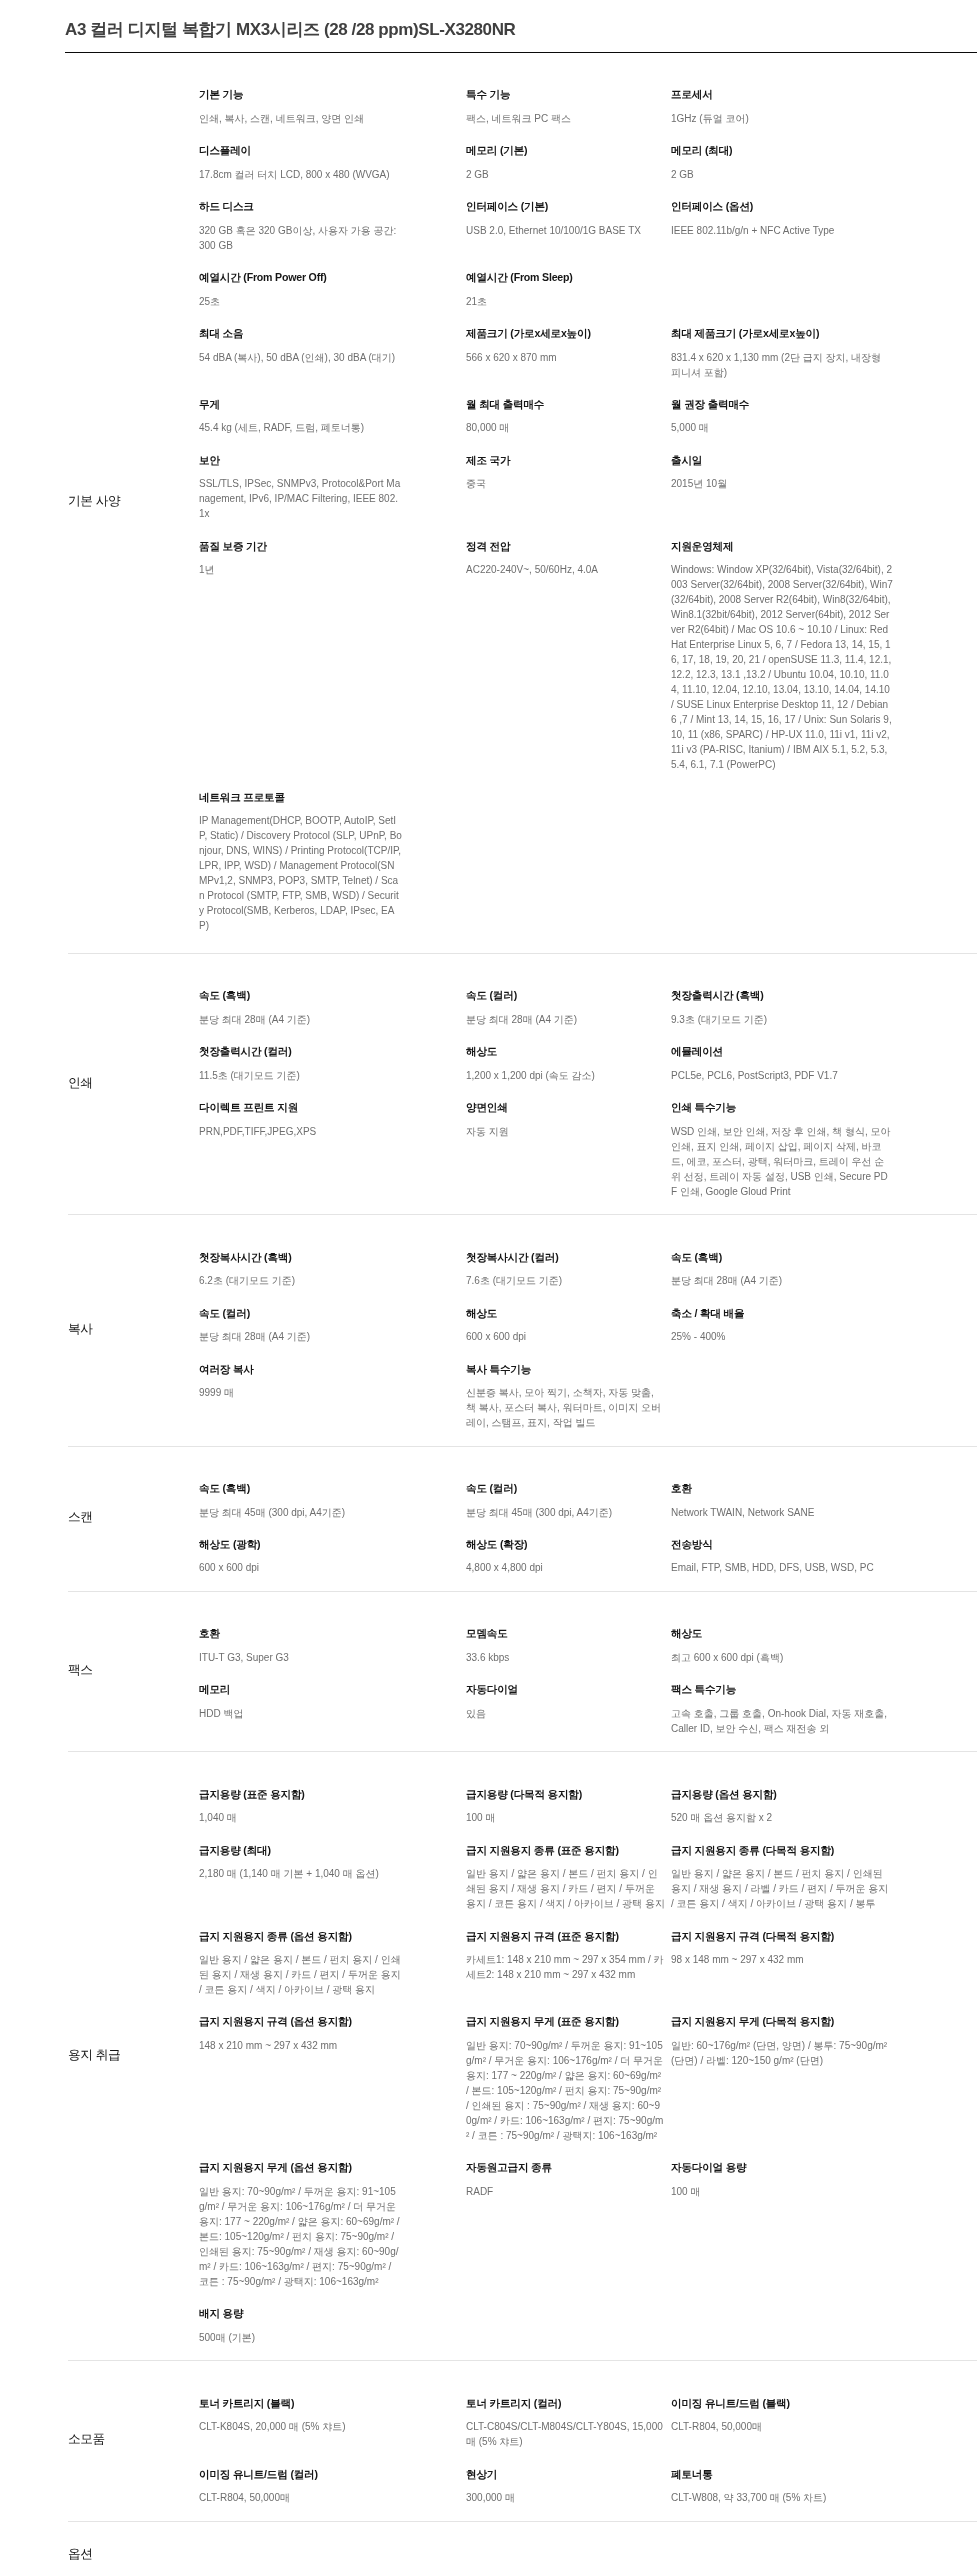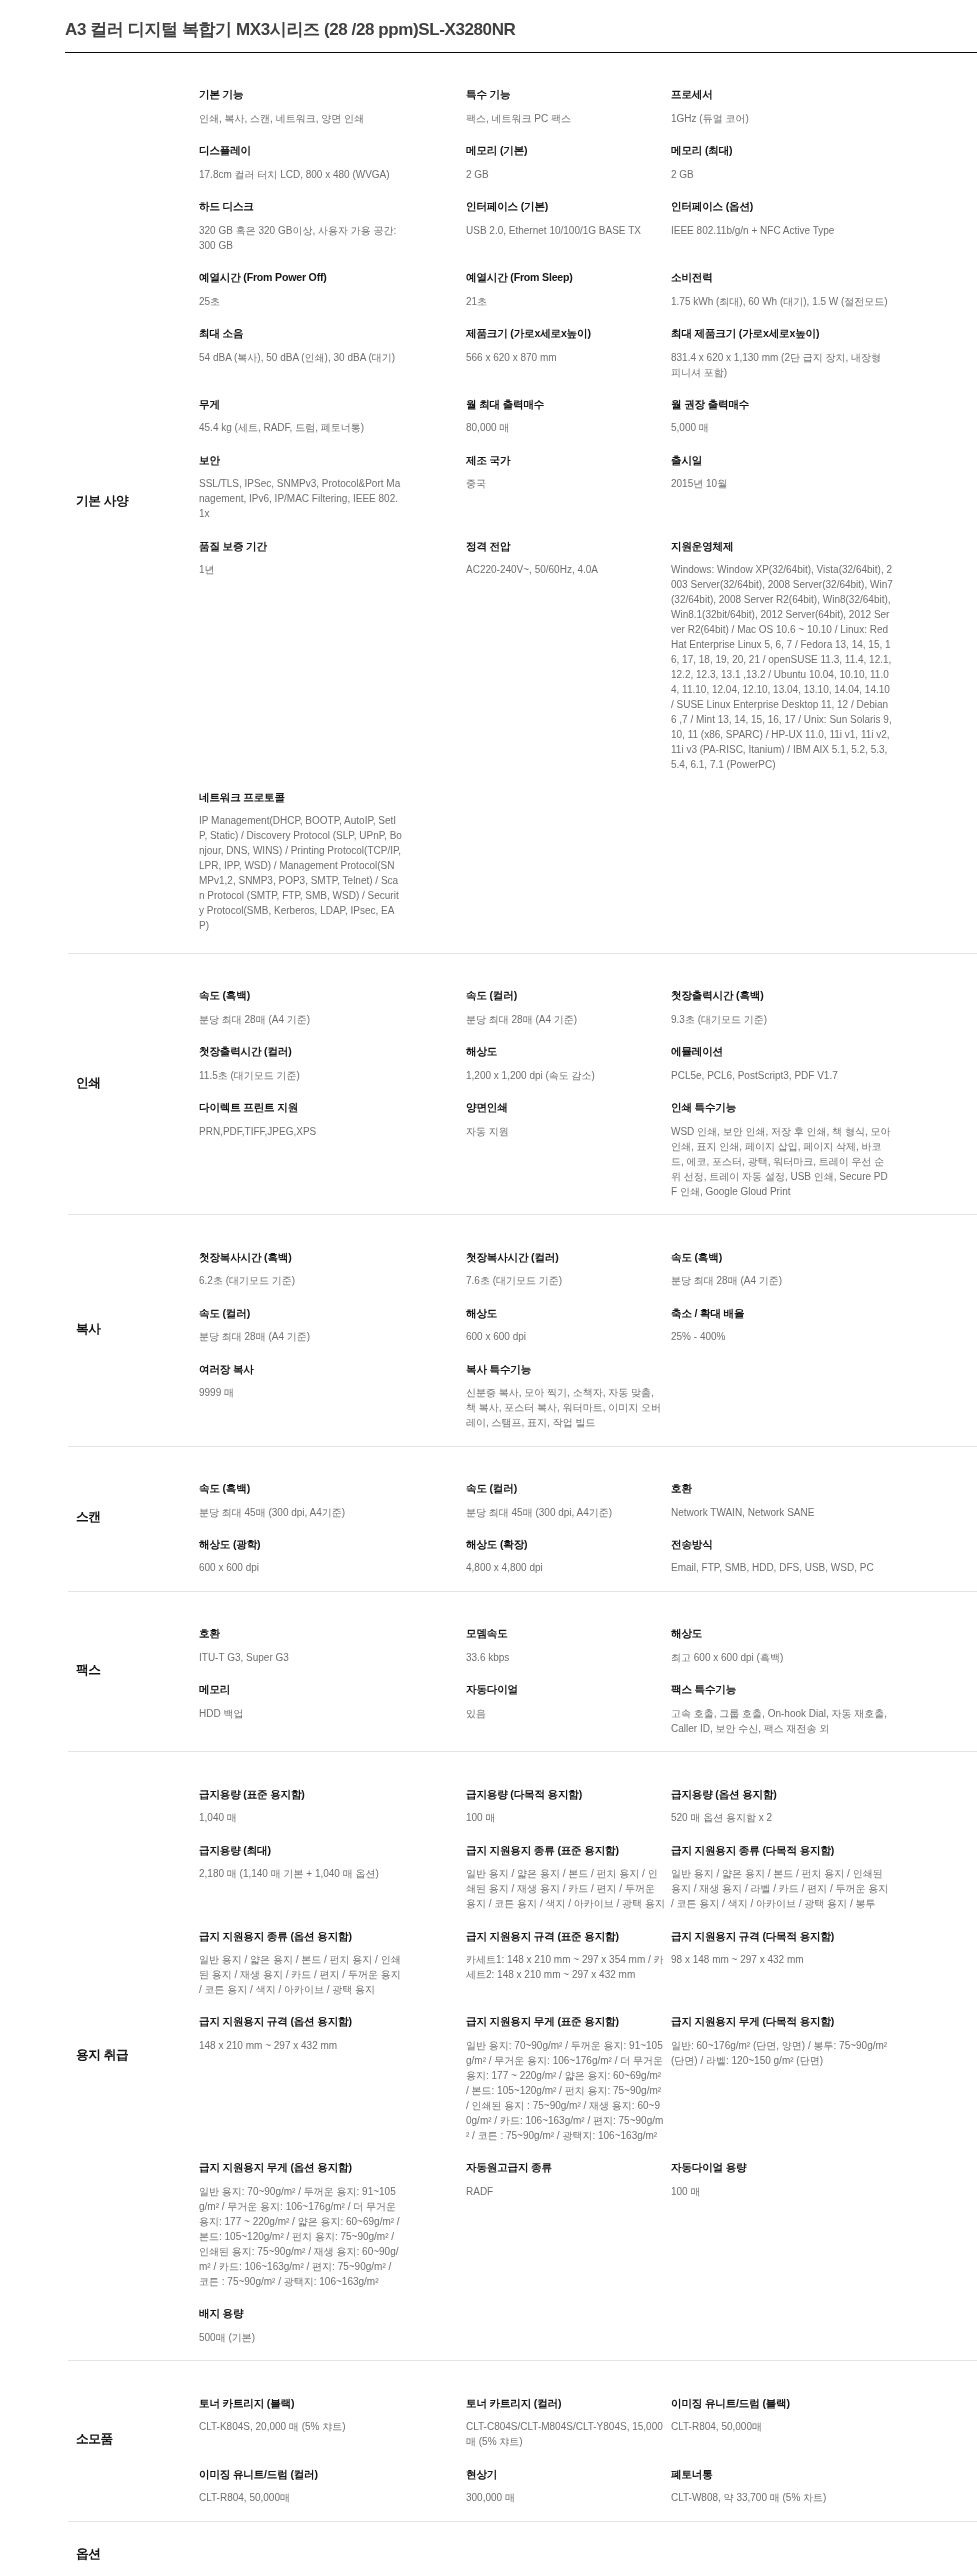--- a/index.html
+++ b/index.html
@@ -14,21 +14,21 @@
   .spec-section:nth-of-type(2){min-height:229px;}
   .spec-section:nth-of-type(3){min-height:184px;}
   .spec-section:nth-of-type(4){min-height:121px;}
   .spec-section:nth-of-type(5){min-height:138px;}
   .spec-section:nth-of-type(6){min-height:601px;}
   .spec-section:nth-of-type(7){min-height:122px;}
   .spec-section:nth-of-type(8){min-height:69px;}
   .spec-section:nth-of-type(9){min-height:106px;}
   .spec-section:nth-of-type(10){min-height:55px;}
   .section-label-cell{flex:0 0 131px;display:flex;align-items:center;}
-  .section-label{margin:8px;font-size:12.7px;font-weight:700;color:#141414;letter-spacing:-0.4px;}
+  .section-label{margin:0;font-size:12.7px;font-weight:400;color:#141414;letter-spacing:-0.4px;}
   .section-rows{flex:1;min-width:0;padding-top:2.1px;margin-top:20px;}
   .spec-row{display:grid;grid-template-columns:267px 205px minmax(0,1fr);margin-bottom:18.4px;}
   .spec-row:last-child{margin-bottom:0;}
   .spec-cell{min-width:0;padding-right:5.7px;box-sizing:border-box;}
   .spec-cell:nth-child(1) .spec-value{max-width:203px;}
   .spec-cell:nth-child(2) .spec-value{max-width:202px;}
   .spec-cell:nth-child(3) .spec-value{max-width:222px;}
   .spec-label{margin:0 0 8.5px;font-size:10.6px;font-weight:700;color:#161616;letter-spacing:-0.2px;}
   .spec-value{margin:0;font-size:10px;line-height:15px;color:#6e6e6e;word-break:break-all;}
 </style>
@@ -89,24 +89,20 @@
           </div>
           <div class="spec-row">
             <div class="spec-cell">
               <h3 class="spec-label">예열시간 (From Power Off)</h3>
               <p class="spec-value">25초</p>
             </div>
             <div class="spec-cell">
               <h3 class="spec-label">예열시간 (From Sleep)</h3>
               <p class="spec-value">21초</p>
             </div>
-            <div class="spec-cell">
-              <h3 class="spec-label">소비전력</h3>
-              <p class="spec-value">1.75 kWh (최대), 60 Wh (대기), 1.5 W (절전모드)</p>
-            </div>
           </div>
           <div class="spec-row">
             <div class="spec-cell">
               <h3 class="spec-label">최대 소음</h3>
               <p class="spec-value">54 dBA (복사), 50 dBA (인쇄), 30 dBA (대기)</p>
             </div>
             <div class="spec-cell">
               <h3 class="spec-label">제품크기 (가로x세로x높이)</h3>
               <p class="spec-value">566 x 620 x 870 mm</p>
             </div>

